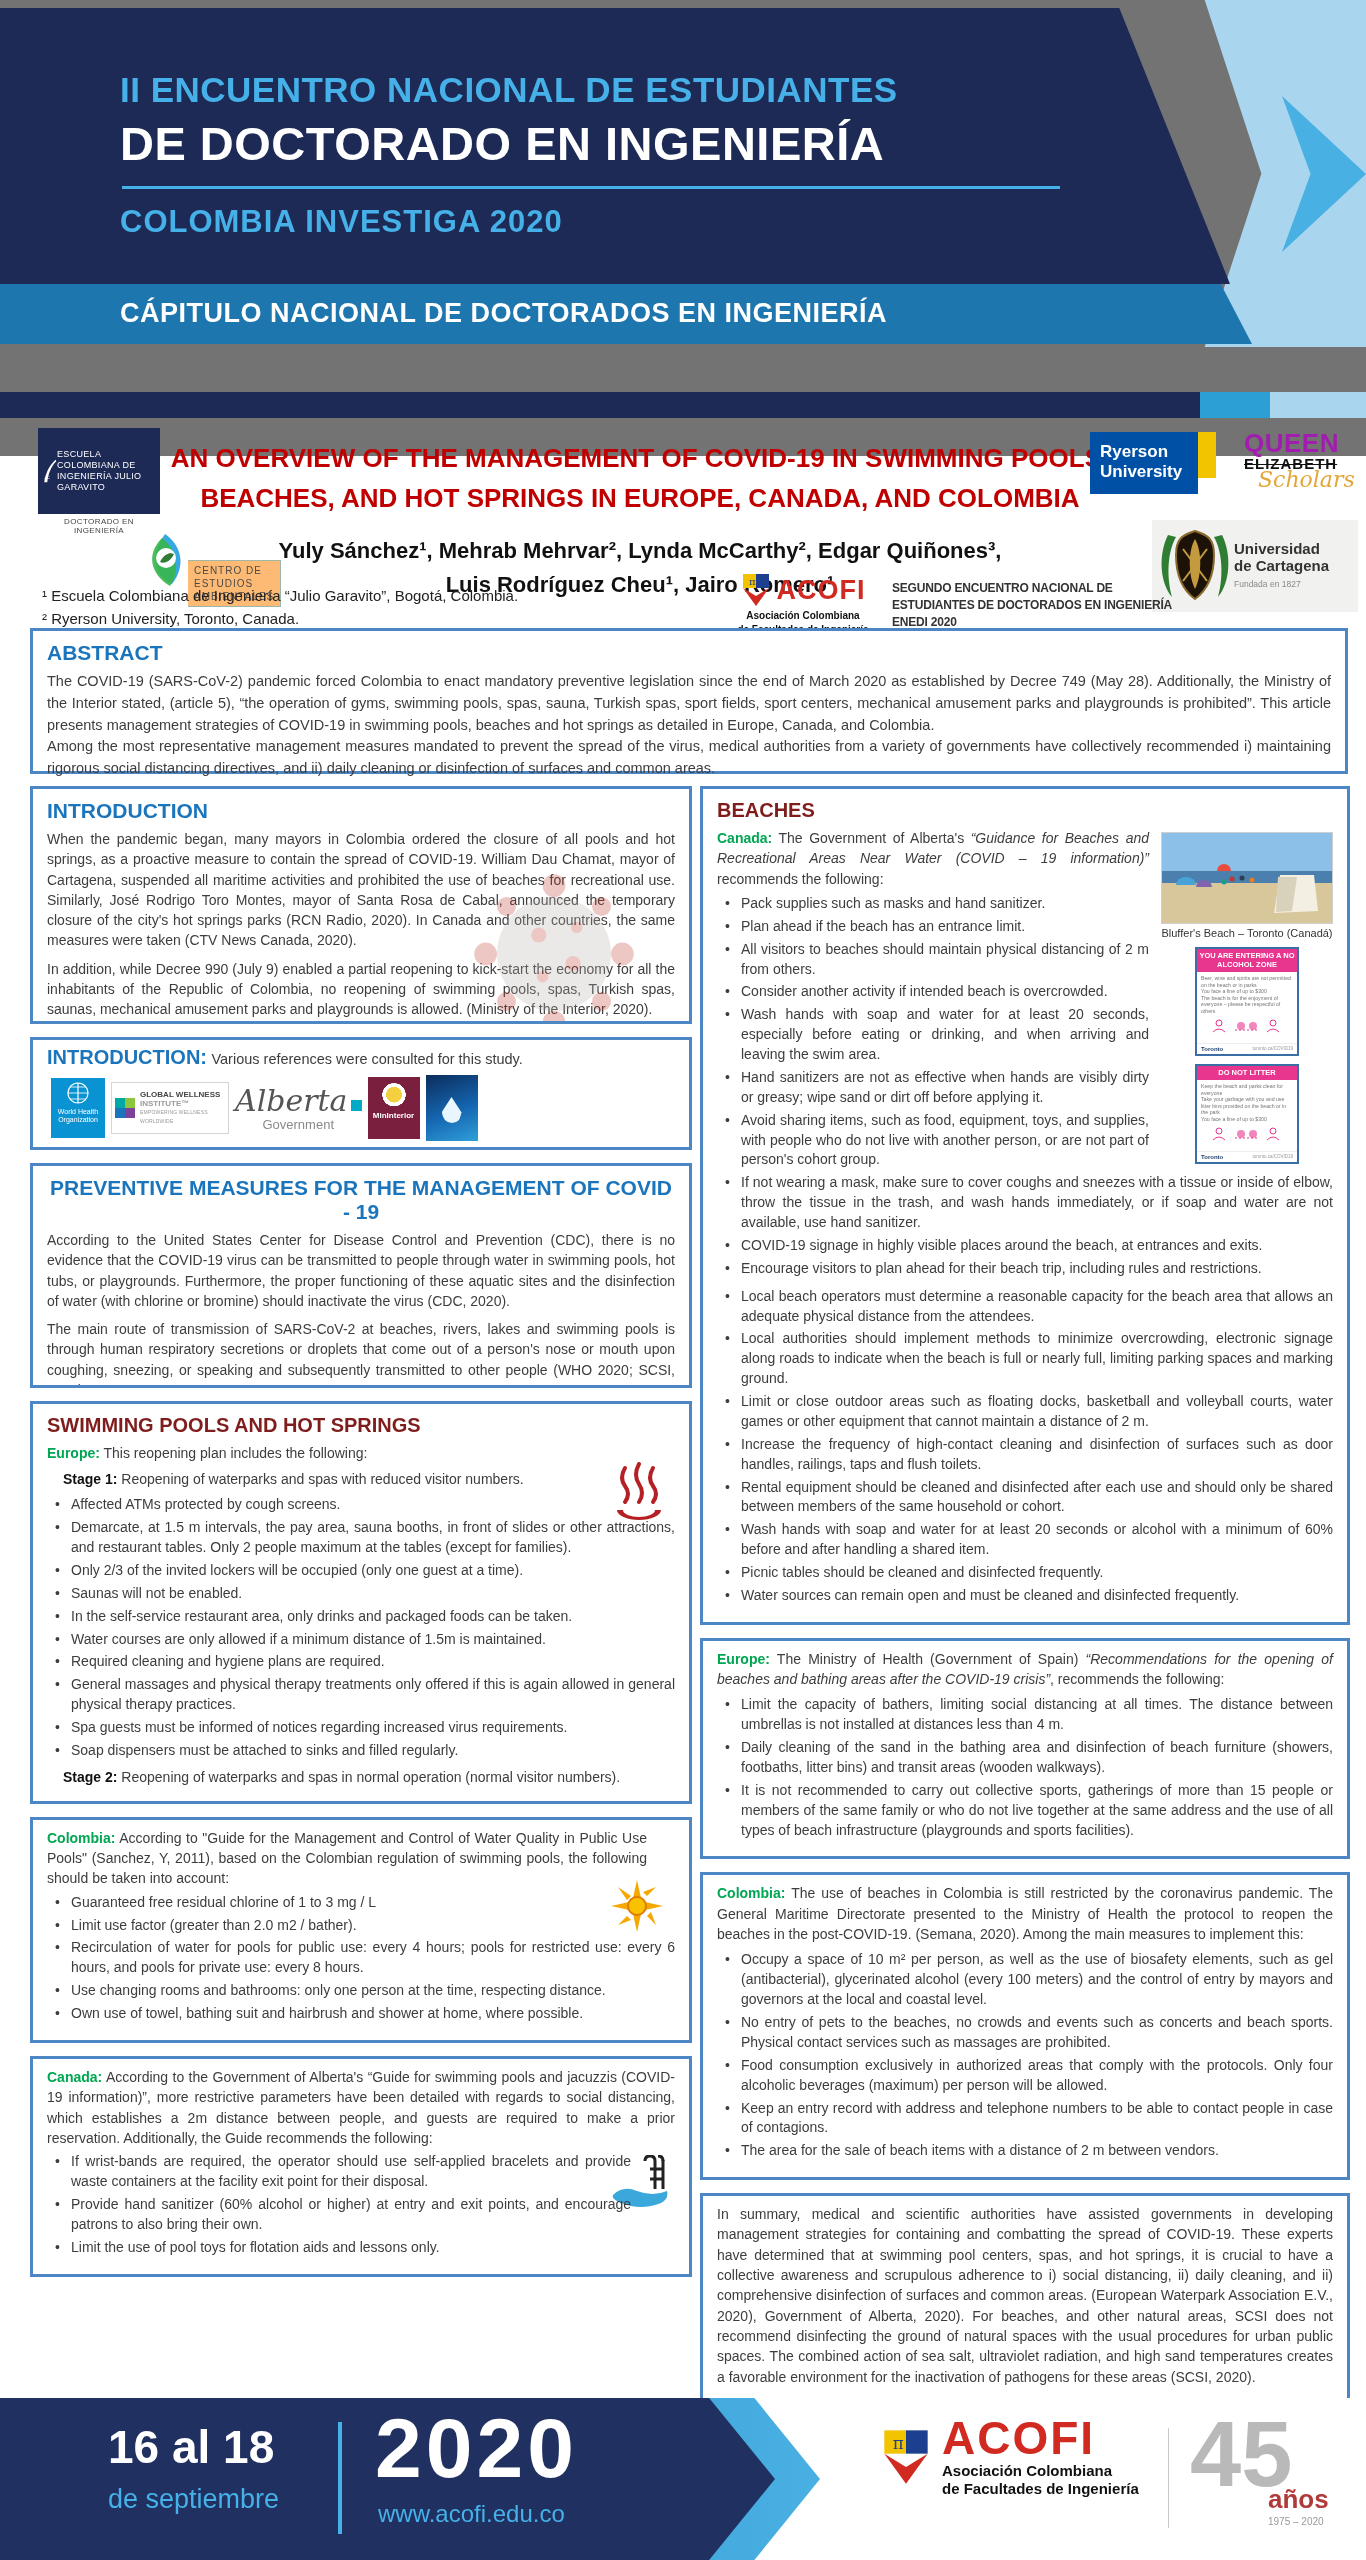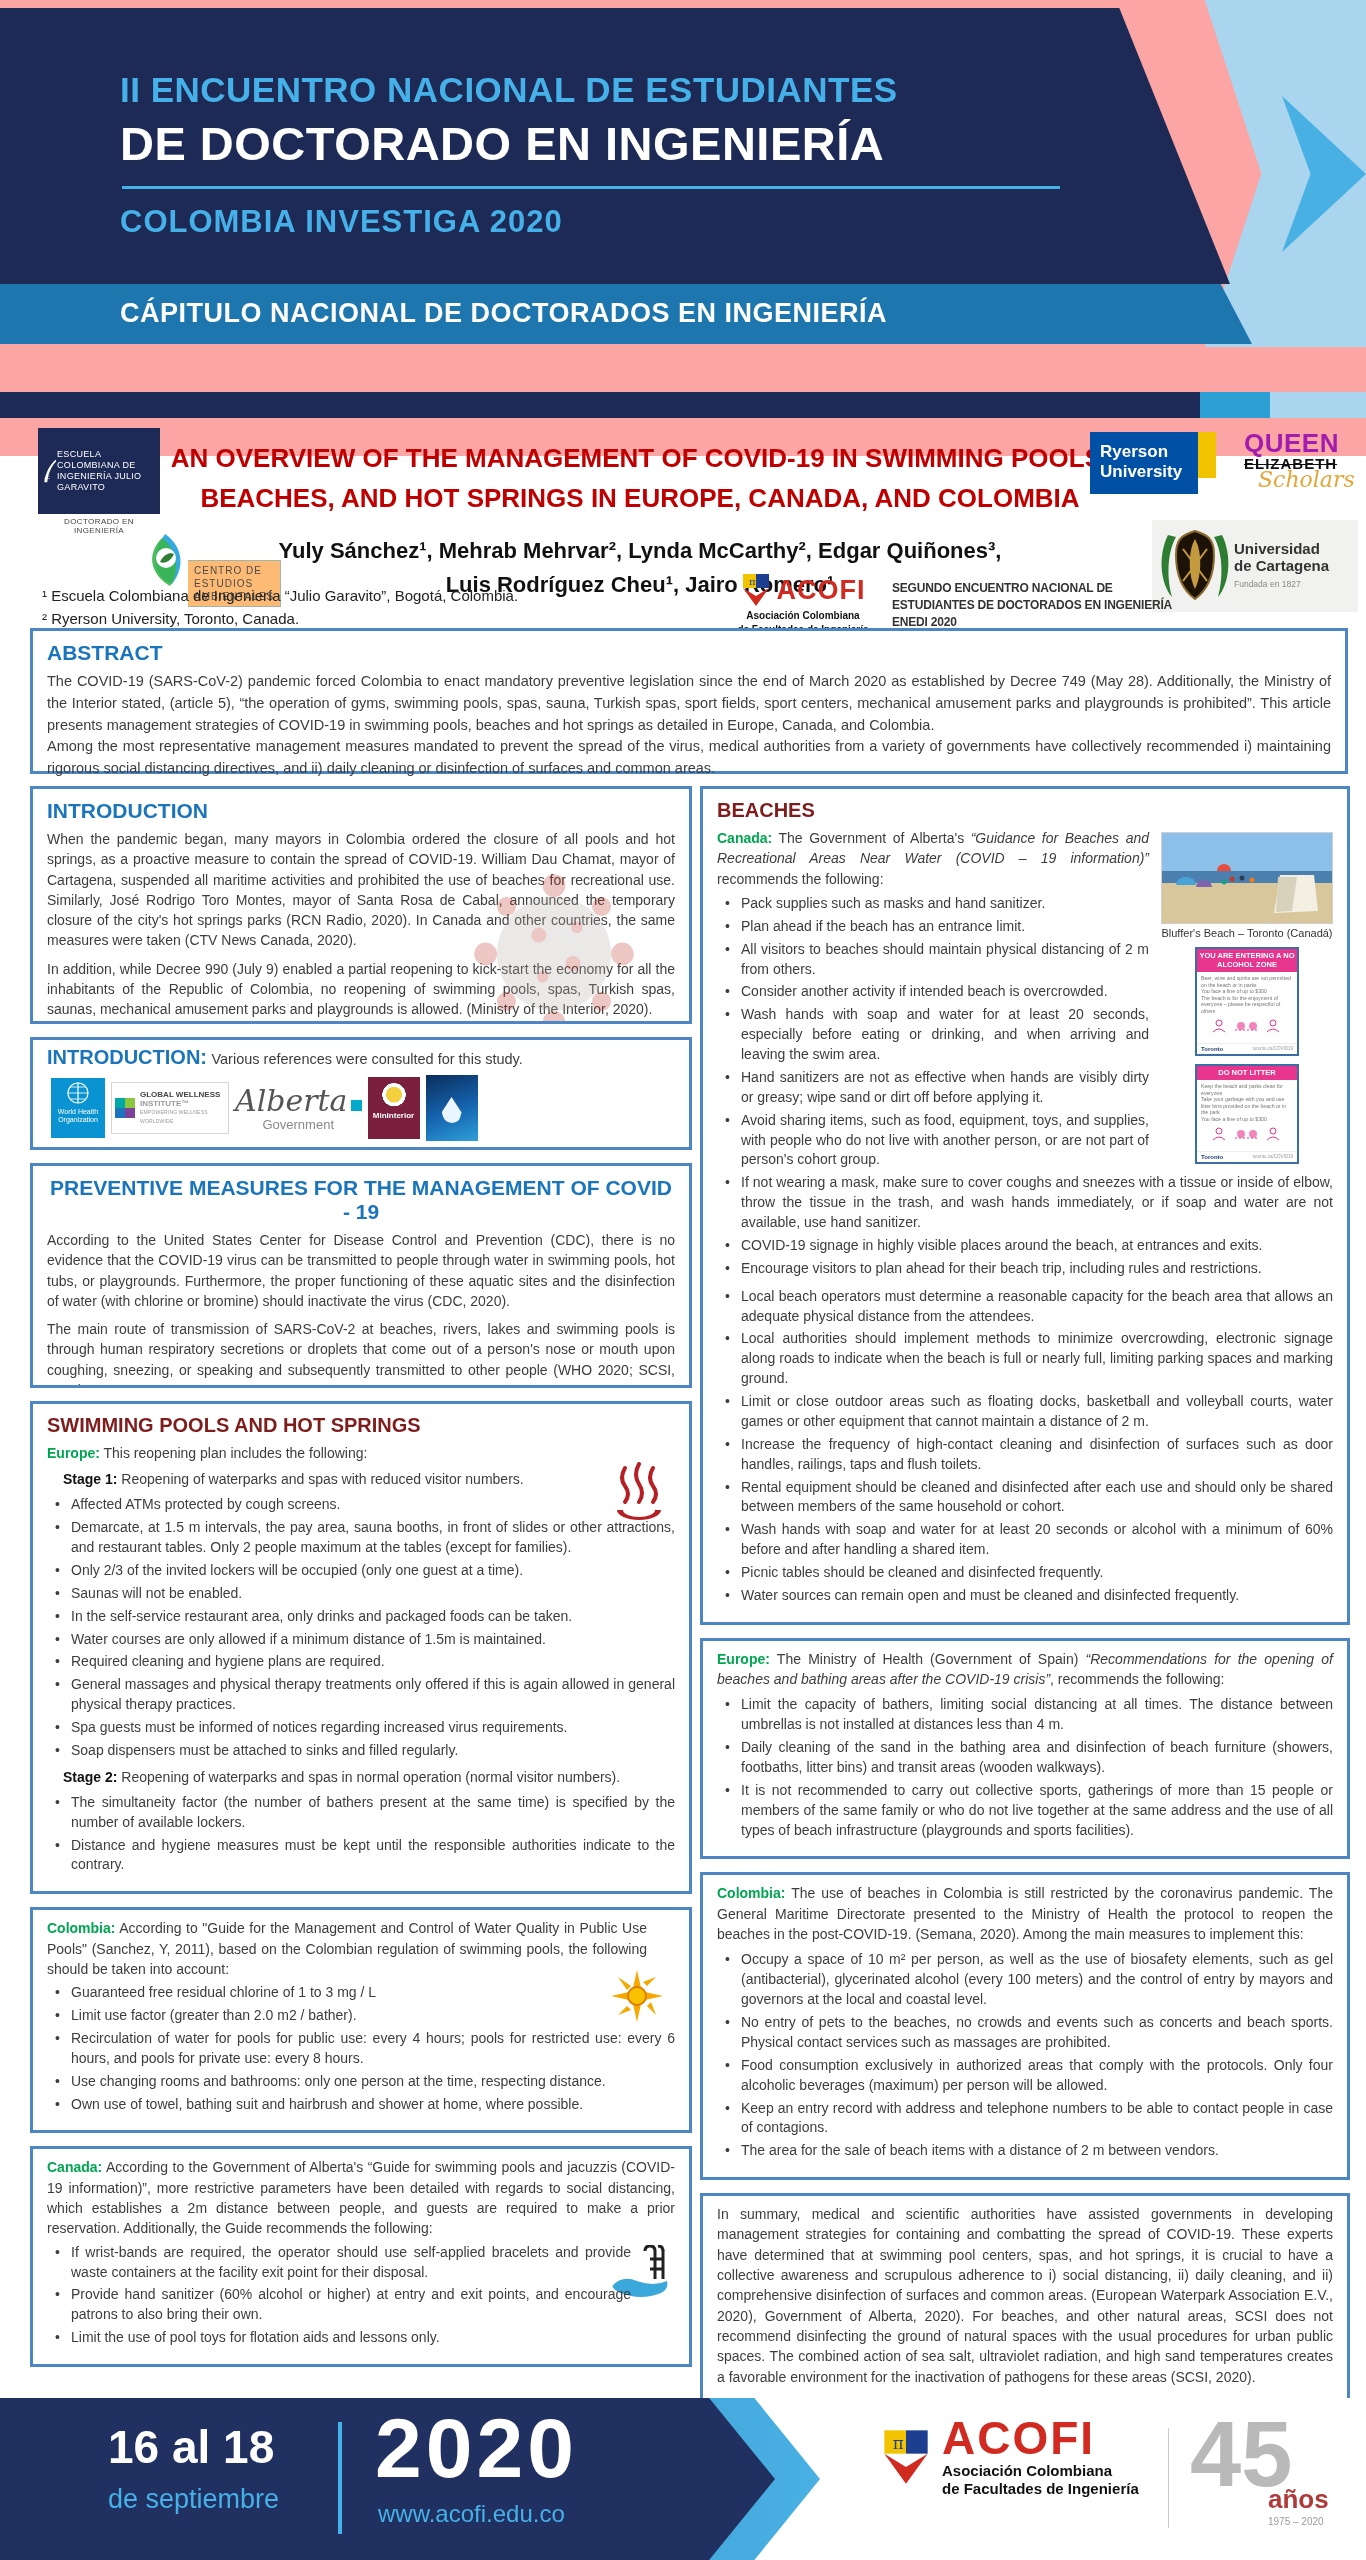--- a/index.html
+++ b/index.html
@@ -1,19 +1,19 @@
 <!DOCTYPE html>
 <html><head>
 <meta charset="utf-8">
 <style>
   html,body{margin:0;padding:0;}
   body{width:1366px;height:2560px;position:relative;background:#ffffff;
        font-family:"Liberation Sans","DejaVu Sans",sans-serif;color:#3d3d3d;overflow:hidden;}
   
-  .hdr{position:absolute;left:0;top:0;width:1366px;height:456px;background:#fca5a5;}
+  .hdr{position:absolute;left:0;top:0;width:1366px;height:456px;background:#737373;}
   .chev-pale{position:absolute;left:1148px;top:0;width:218px;height:347px;background:#a9d6ee;
              clip-path:polygon(26% 0,100% 0,100% 100%,26% 100%,52% 50%);}
   .chev-mid{position:absolute;left:1282px;top:96px;width:84px;height:156px;background:#49b0e3;
             clip-path:polygon(0 0,100% 50%,0 100%,34% 50%);}
   .hdr-navy{position:absolute;left:0;top:8px;width:1230px;height:276px;background:#1e2a56;
             clip-path:polygon(0 0,91% 0,100% 100%,0 100%);}
   .hdr-line1{position:absolute;left:120px;top:62px;font-size:35px;font-weight:bold;color:#45b1e8;letter-spacing:.5px;}
   .hdr-line2{position:absolute;left:120px;top:108px;font-size:47px;font-weight:bold;color:#ffffff;letter-spacing:.5px;}
   .hdr-rule{position:absolute;left:122px;top:178px;width:938px;height:3px;background:#45b1e8;}
   .hdr-line3{position:absolute;left:120px;top:196px;font-size:31px;font-weight:bold;color:#45b1e8;letter-spacing:1px;}
@@ -320,24 +320,20 @@
         <li>Only 2/3 of the invited lockers will be occupied (only one guest at a time).</li>
         <li>Saunas will not be enabled.</li>
         <li>In the self-service restaurant area, only drinks and packaged foods can be taken.</li>
         <li>Water courses are only allowed if a minimum distance of 1.5m is maintained.</li>
         <li>Required cleaning and hygiene plans are required.</li>
         <li>General massages and physical therapy treatments only offered if this is again allowed in general physical therapy practices.</li>
         <li>Spa guests must be informed of notices regarding increased virus requirements.</li>
         <li>Soap dispensers must be attached to sinks and filled regularly.</li>
       </ul>
     <p class="stage"><b>Stage 2:</b> <span>Reopening of waterparks and spas in normal operation (normal visitor numbers).</span></p>
-    <ul class="bul">
-        <li>The simultaneity factor (the number of bathers present at the same time) is specified by the number of available lockers.</li>
-        <li>Distance and hygiene measures must be kept until the responsible authorities indicate to the contrary.</li>
-      </ul>
   </div>
 
   <div class="panel">
     <svg class="icon-abs" style="right:26px;top:60px;" width="52" height="52" viewBox="0 0 52 52">
       <g fill="#f5a800">
         <polygon points="26,0 30,18 22,18"></polygon>
           <polygon points="26,52 30,34 22,34"></polygon>
         <polygon points="0,26 18,22 18,30"></polygon>
           <polygon points="52,26 34,22 34,30"></polygon>
         <polygon points="7,7 20,16 16,20"></polygon>

